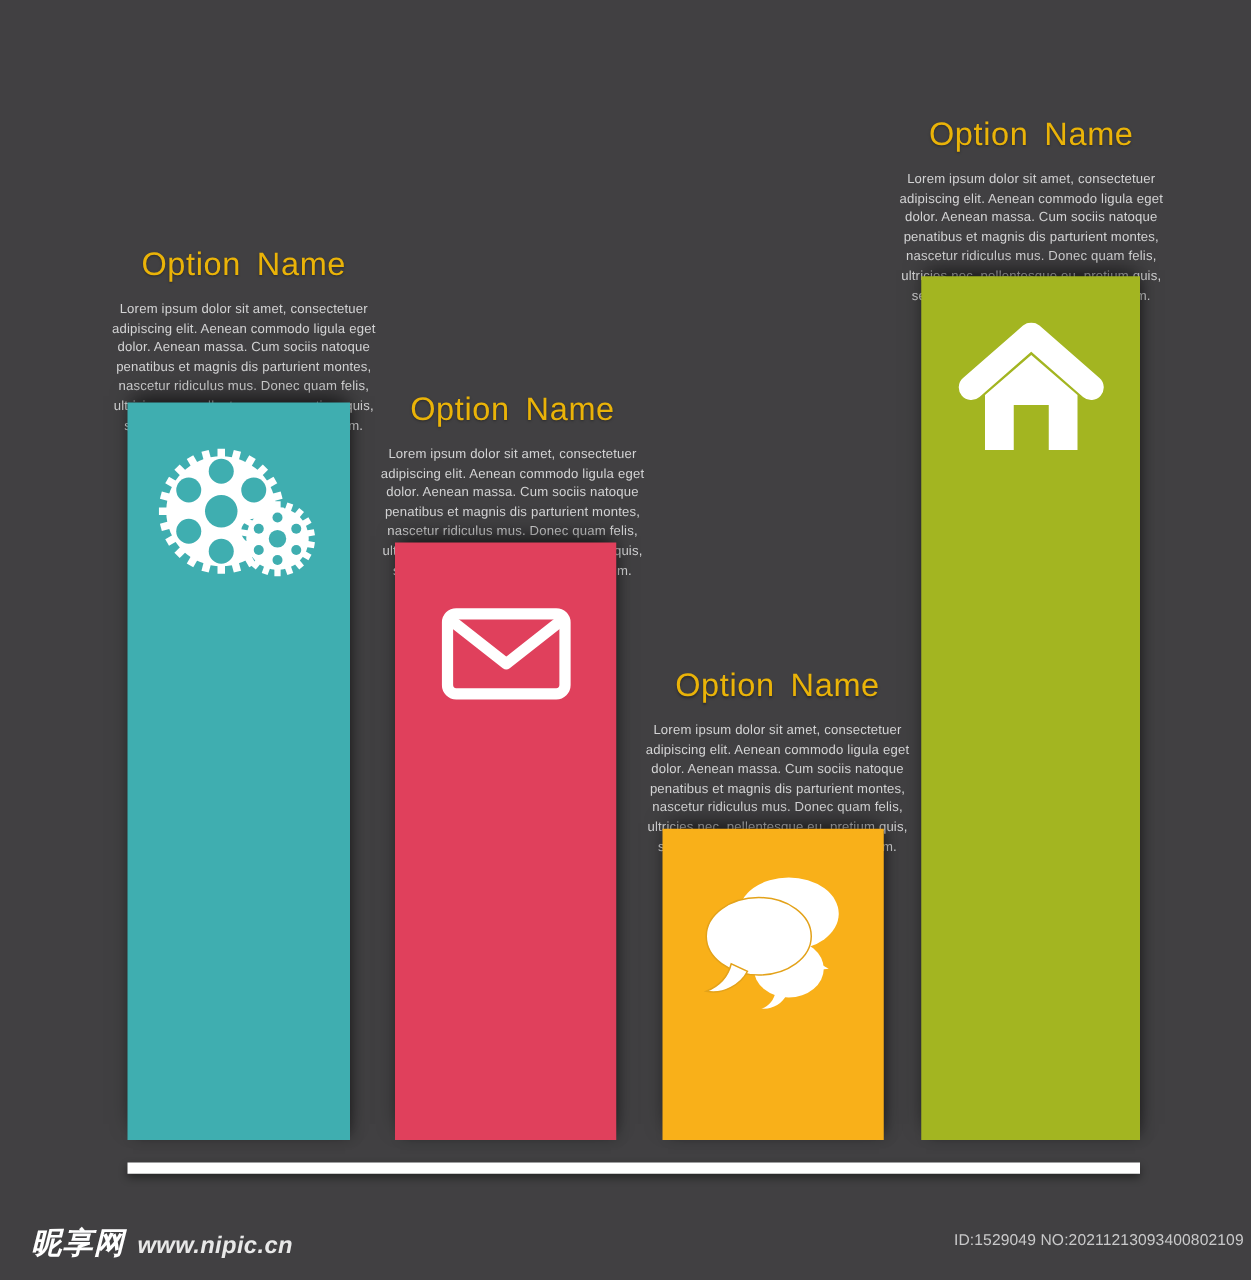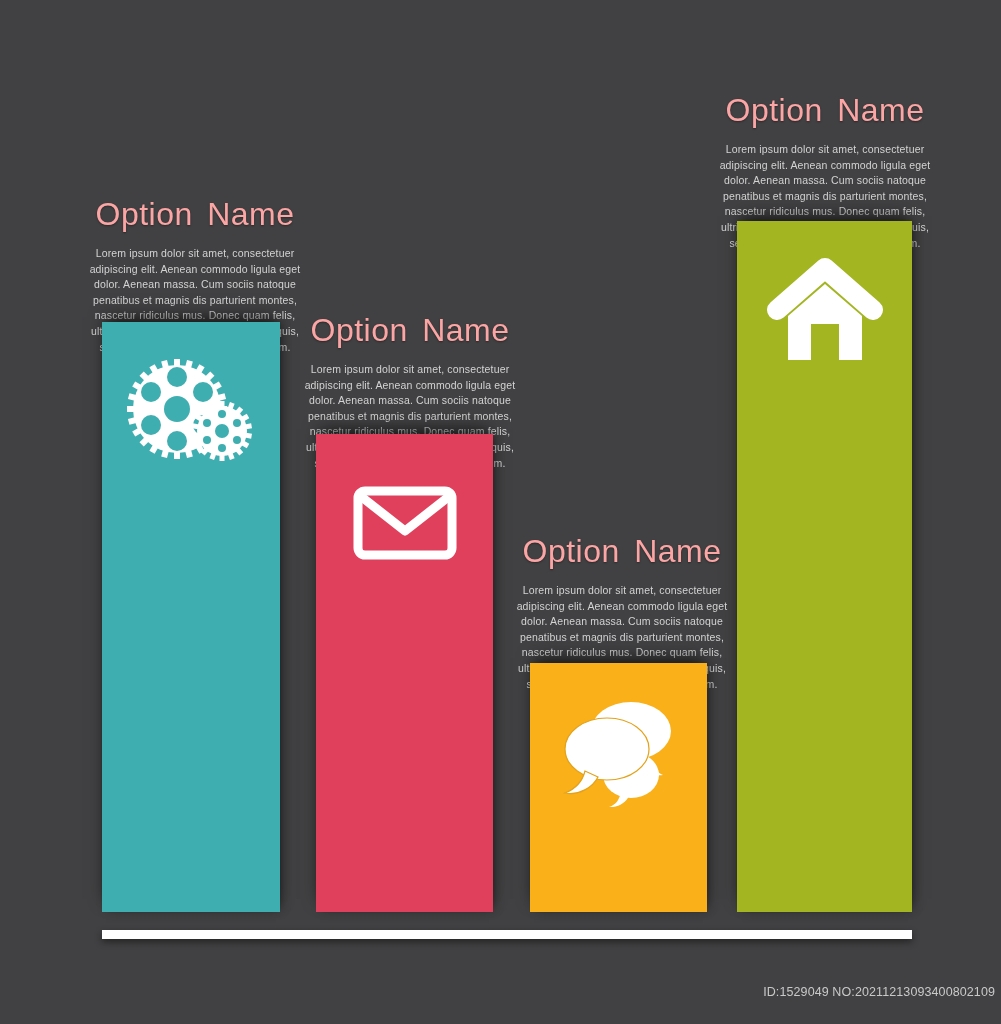--- a/index.html
+++ b/index.html
@@ -8,22 +8,22 @@
     background:#414042;
     font-family:"Liberation Sans", sans-serif;
     position:relative;
     overflow:hidden;
   }
   .stage { position:absolute; left:0; top:0; width:1001px; height:1024px; }
 
   
   .block { position:absolute; text-align:center; }
   .block .title {
-    color:#fca5a5;
-    font-size:32px;
+    color:#eab308;
+    font-size:26px;
     font-weight:400;
     letter-spacing:0.5px;
     word-spacing:5px;
     margin-bottom:13px;
     text-shadow:0 1px 2px rgba(0,0,0,.35);
   }
   .block .body {
     color:#d3d3d4;
     font-size:10.5px;
     line-height:15.6px;
@@ -203,16 +203,20 @@
           <ellipse cx="48" cy="52" rx="42" ry="31" fill="#ffffff" stroke="#E3A21A" stroke-width="1.2"></ellipse>
           <path d="M26 74 C23 86 16 92 6 96 C20 99 34 90 39 80 Z" fill="#ffffff" stroke="#E3A21A" stroke-width="1.2"></path>
         </g>
       </svg>
     </div>
   </div>
 
   <div class="rule" style="left:102px; top:930px; width:810px; height:9px;"></div>
 
   <div class="footer">
+    <div class="wm">
+      <span class="wm-cn">昵享网</span>
+      <span class="wm-url">www.nipic.cn</span>
+    </div>
     <div class="idtag">ID:1529049 NO:20211213093400802109</div>
   </div>
 
 </div>
 
 </body></html>

